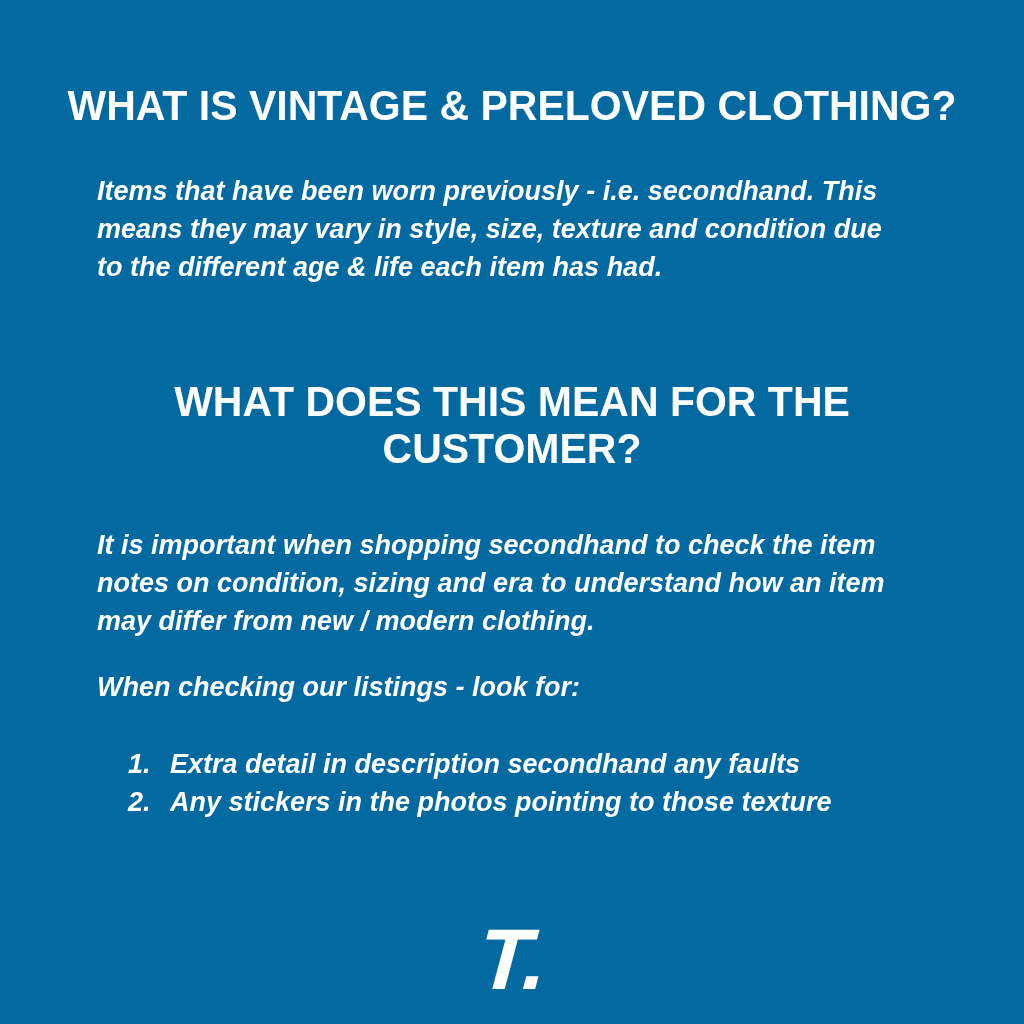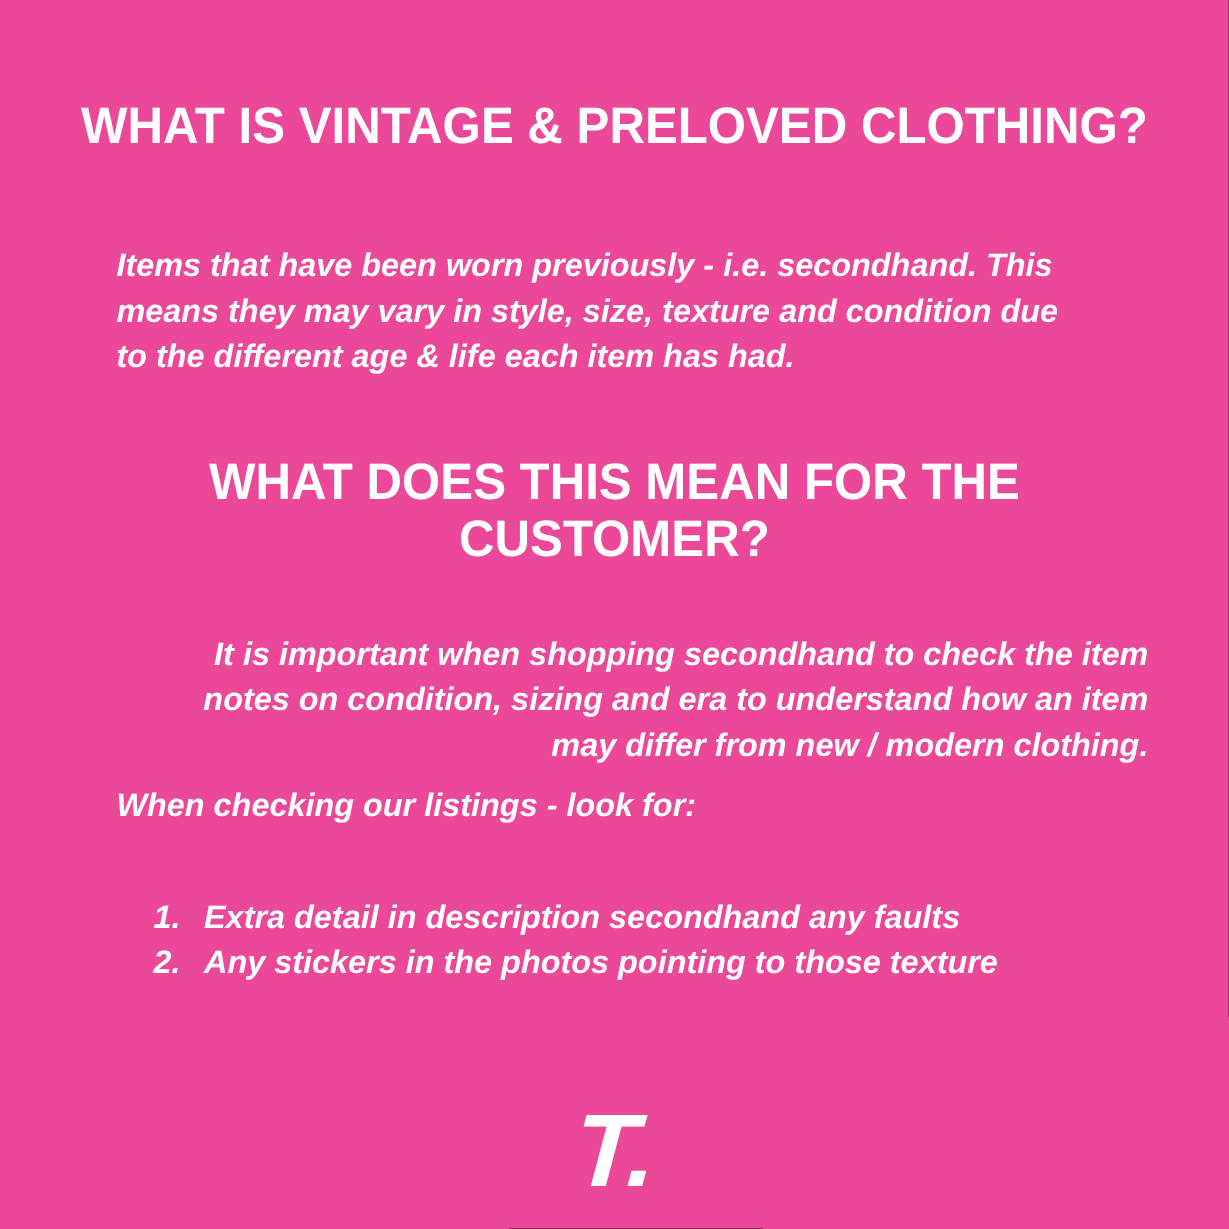--- a/index.html
+++ b/index.html
@@ -4,21 +4,21 @@
 <style>
   html, body {
     margin: 0;
     padding: 0;
     background: #000;
   }
   .poster {
     position: relative;
     width: 1024px;
     height: 1024px;
-    background: #ec4899;
+    background: #0369a1;
     overflow: hidden;
     font-family: "Liberation Sans", sans-serif;
     color: #ffffff;
     text-decoration: underline;
   }
   .heading {
     position: absolute;
     left: 0;
     width: 1024px;
     text-align: center;
@@ -36,23 +36,23 @@
     position: absolute;
     left: 97px;
     width: 860px;
     font-weight: bold;
     font-style: italic;
     font-size: 27px;
     line-height: 38px;
     white-space: pre-line;
     color: #ffffff;
   }
-  .p1 { top: 202px; }
-  .p2 { top: 526px; text-align: right; }
-  .list-intro { top: 652px; }
+  .p1 { top: 172px; }
+  .p2 { top: 526px; }
+  .list-intro { top: 668px; }
   .checklist {
     position: absolute;
     left: 128px;
     top: 745px;
     width: 830px;
     margin: 0;
     padding: 0;
     list-style: none;
     font-weight: bold;
     font-style: italic;

